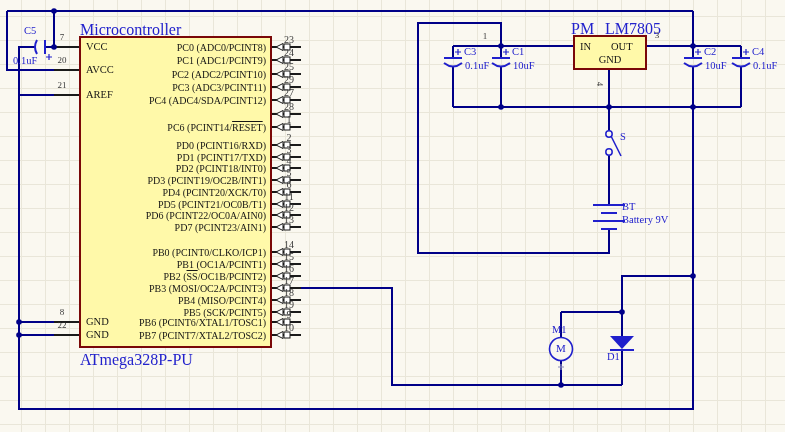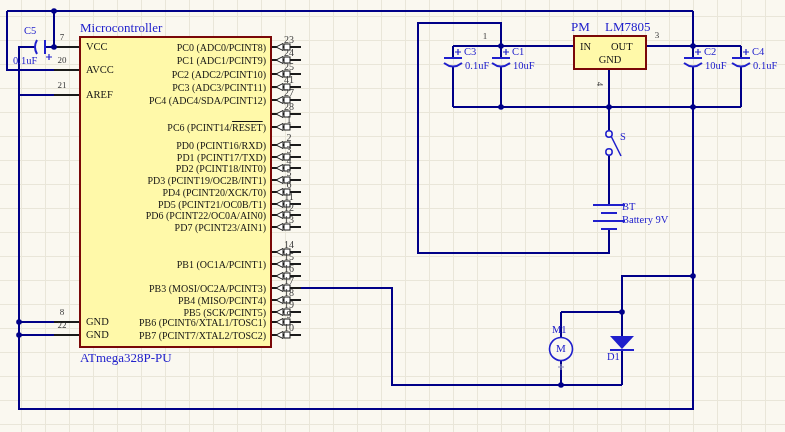--- a/index.html
+++ b/index.html
@@ -9,21 +9,21 @@
     background-image:
       linear-gradient(#e9e6d9 1px, transparent 1px),
       linear-gradient(90deg, #e9e6d9 1px, transparent 1px);
     background-size:24px 24px;
     background-position:21px 16px;
     font-family:"Liberation Serif", serif;
   }
   .box{position:absolute;background:#FFF9A9;border:2px solid #7A0808;box-sizing:border-box;}
   svg.overlay{position:absolute;left:0;top:0;}
   .t{position:absolute;white-space:nowrap;line-height:1.1;}
-  .blue{color:#2222CC;font-size:13px;}
+  .blue{color:#2222CC;font-size:16px;}
   .blue-s{color:#2222CC;font-size:10.5px;}
   .pname{color:#151515;font-size:10.5px;}
   .rname{left:80px;width:186px;text-align:right;font-size:10px;color:#151515;line-height:13px;}
   .rnum{left:274px;width:30px;text-align:center;font-size:10px;color:#3a3a3a;}
   .lnum{left:48px;width:28px;text-align:center;font-size:9px;color:#3a3a3a;}
   .pinnum{color:#3a3a3a;font-size:9px;}
   .bar{text-decoration:overline;}
   .rot90{transform:rotate(90deg);transform-origin:center;}
 </style>
 </head>
@@ -243,21 +243,21 @@
   <div class="t" style="left:550px;top:342px;width:22px;text-align:center;color:#2020CC;font-size:11px;">M</div>
 
   <div class="t blue-s" style="left:607px;top:351px;">D1</div>
 <div class="t rname" style="top: 40.5px;"><span>PC0 (ADC0/PCINT8)</span></div>
     <div class="t rnum" style="top: 34px;">23</div>
     <div class="t rname" style="top: 53.5px;"><span>PC1 (ADC1/PCINT9)</span></div>
     <div class="t rnum" style="top: 47px;">24</div>
     <div class="t rname" style="top: 67.5px;"><span>PC2 (ADC2/PCINT10)</span></div>
     <div class="t rnum" style="top: 61px;">25</div>
     <div class="t rname" style="top: 80.5px;"><span>PC3 (ADC3/PCINT11)</span></div>
-    <div class="t rnum" style="top: 74px;">41</div>
+    <div class="t rnum" style="top: 74px;">29</div>
     <div class="t rname" style="top: 93.5px;"><span>PC4 (ADC4/SDA/PCINT12)</span></div>
     <div class="t rnum" style="top: 87px;">27</div>
     <div class="t rnum" style="top: 101px;">28</div>
     <div class="t rname" style="top: 120.5px;"><span>PC6 (PCINT14/</span><span class="bar">RESET</span><span>)</span></div>
     <div class="t rnum" style="top: 114px;">1</div>
     <div class="t rname" style="top: 138.5px;"><span>PD0 (PCINT16/RXD)</span></div>
     <div class="t rnum" style="top: 132px;">2</div>
     <div class="t rname" style="top: 150.5px;"><span>PD1 (PCINT17/TXD)</span></div>
     <div class="t rnum" style="top: 144px;">3</div>
     <div class="t rname" style="top: 161.5px;"><span>PD2 (PCINT18/INT0)</span></div>
@@ -265,23 +265,25 @@
     <div class="t rname" style="top: 173.5px;"><span>PD3 (PCINT19/OC2B/INT1)</span></div>
     <div class="t rnum" style="top: 167px;">5</div>
     <div class="t rname" style="top: 185.5px;"><span>PD4 (PCINT20/XCK/T0)</span></div>
     <div class="t rnum" style="top: 179px;">6</div>
     <div class="t rname" style="top: 197.5px;"><span>PD5 (PCINT21/OC0B/T1)</span></div>
     <div class="t rnum" style="top: 191px;">11</div>
     <div class="t rname" style="top: 208.5px;"><span>PD6 (PCINT22/OC0A/AIN0)</span></div>
     <div class="t rnum" style="top: 202px;">12</div>
     <div class="t rname" style="top: 220.5px;"><span>PD7 (PCINT23/AIN1)</span></div>
     <div class="t rnum" style="top: 214px;">13</div>
+    <div class="t rname" style="top: 245.5px;"><span>PB0 (PCINT0/CLKO/ICP1)</span></div>
     <div class="t rnum" style="top: 239px;">14</div>
     <div class="t rname" style="top: 257.5px;"><span>PB1 (OC1A/PCINT1)</span></div>
     <div class="t rnum" style="top: 251px;">15</div>
+    <div class="t rname" style="top: 269.5px;"><span>PB2 (</span><span class="bar">SS</span><span>/OC1B/PCINT2)</span></div>
     <div class="t rnum" style="top: 263px;">16</div>
     <div class="t rname" style="top: 281.5px;"><span>PB3 (MOSI/OC2A/PCINT3)</span></div>
     <div class="t rnum" style="top: 275px; text-align: center;">17</div>
     <div class="t rname" style="top: 293.5px;"><span>PB4 (MISO/PCINT4)</span></div>
     <div class="t rnum" style="top: 287px;">18</div>
     <div class="t rname" style="top: 305.5px;"><span>PB5 (SCK/PCINT5)</span></div>
     <div class="t rnum" style="top: 299px;">19</div>
     <div class="t rname" style="top: 315.5px;"><span>PB6 (PCINT6/XTAL1/TOSC1)</span></div>
     <div class="t rnum" style="top: 309px;">9</div>
     <div class="t rname" style="top: 328.5px;"><span>PB7 (PCINT7/XTAL2/TOSC2)</span></div>

